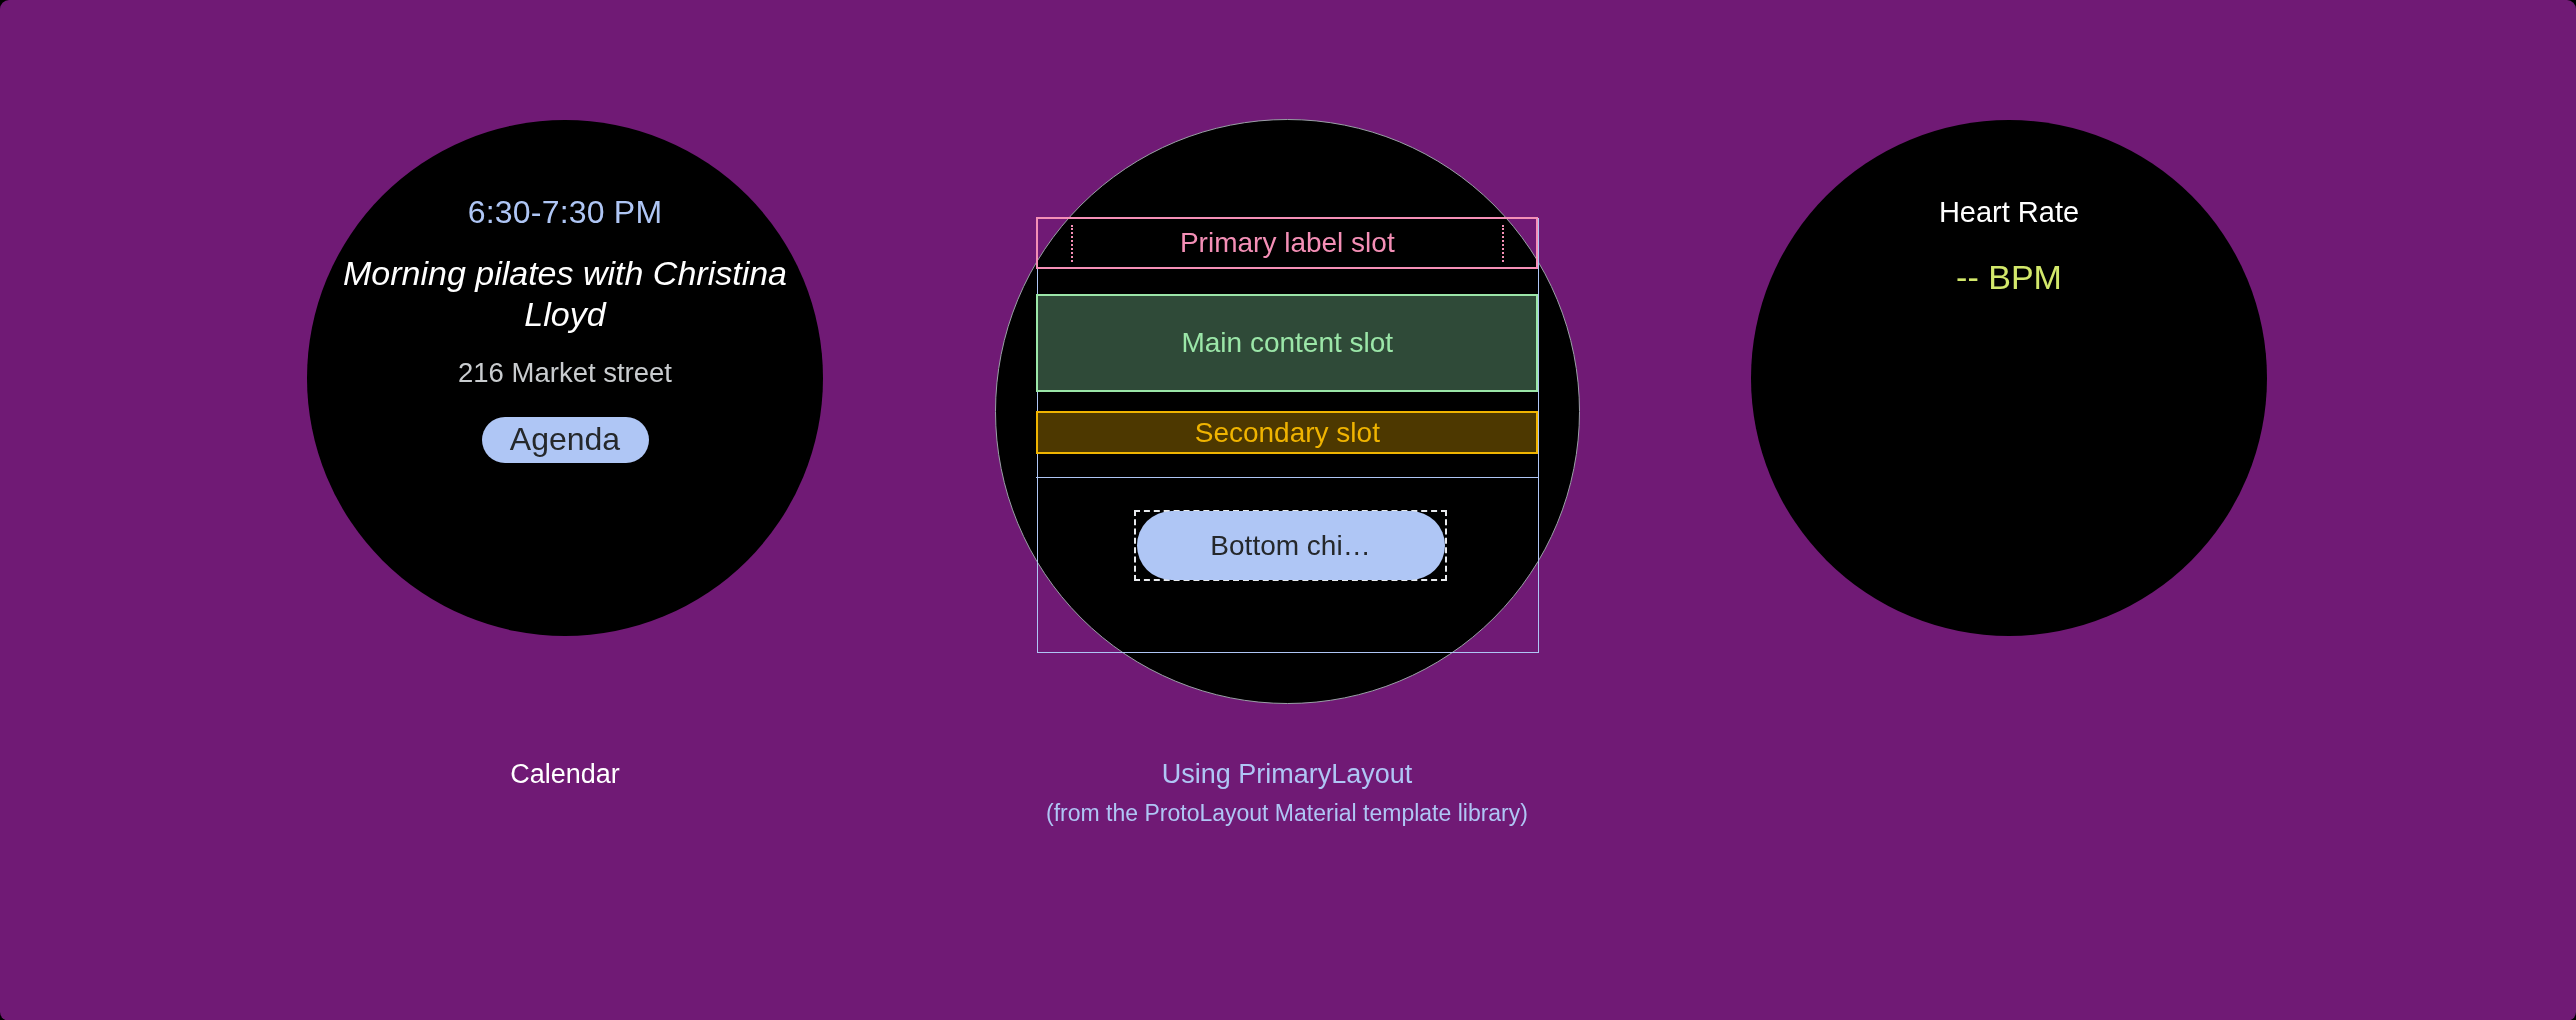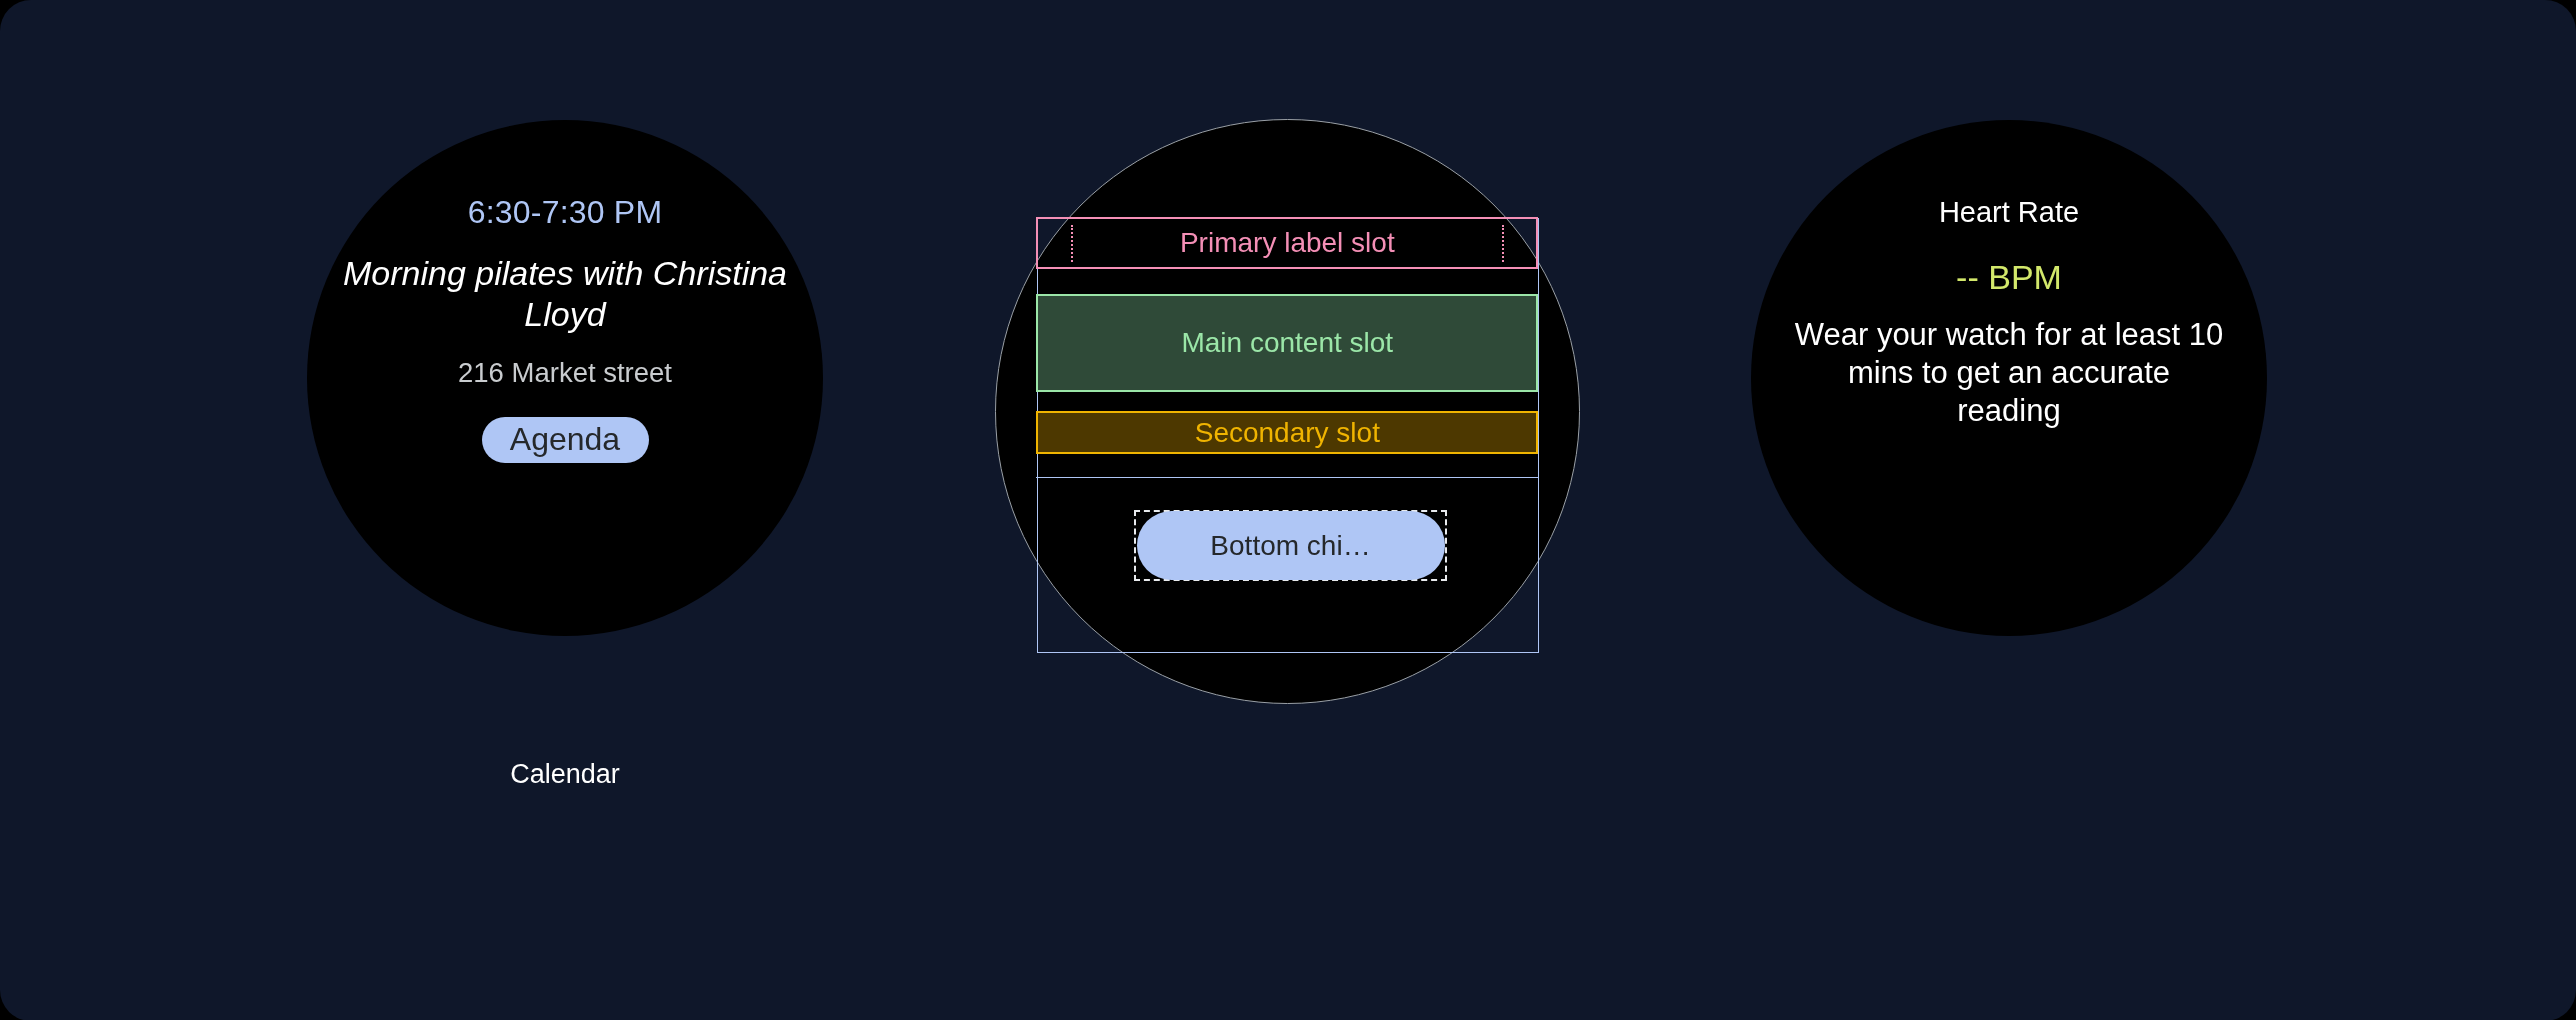--- a/index.html
+++ b/index.html
@@ -12,22 +12,22 @@
     height: 1021px;
     overflow: hidden;
     font-family: "Liberation Sans", sans-serif;
   }
 
   .page-card {
     position: absolute;
     left: 0; top: 0;
     width: 2576px;
     height: 1021px;
-    background: #0f172a;
-    border-radius: 31px;
+    background: #701a75;
+    border-radius: 9px;
     overflow: hidden;
   }
 
   
   .watch {
     position: absolute;
     border-radius: 50%;
     background: #000000;
   }
   .watch-left  { left: 307px;  top: 120px; width: 516px; height: 516px; }
@@ -226,23 +226,26 @@
       <span>Secondary slot</span>
     </div>
 
     <div class="divider-line"></div>
 
     <div class="bottom-chip-wrap">
       <div class="chip bottom-chip">Bottom chi…</div>
     </div>
   </div>
 
+  <div class="caption caption-mid">
+    <span class="cap-title">Using PrimaryLayout</span>
+    <span class="cap-sub">(from the ProtoLayout Material template library)</span>
+  </div>
 
   <div class="watch watch-right">
     <div class="hr-inner">
       <div class="hr-title">Heart Rate</div>
       <div class="hr-value">-- BPM</div>
-      <div class="hr-desc">Wear your watch for at least 10 mins to get an accurate reading</div>
     </div>
   </div>
 
 </div>
 
 
 </body></html>

